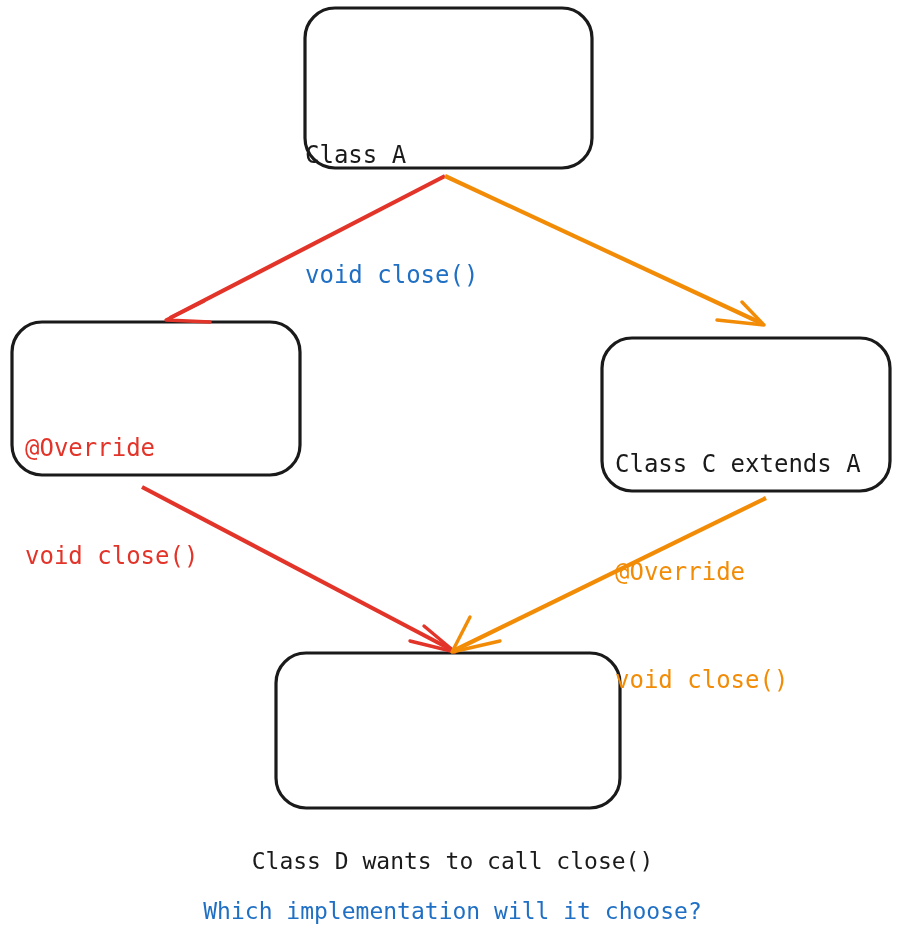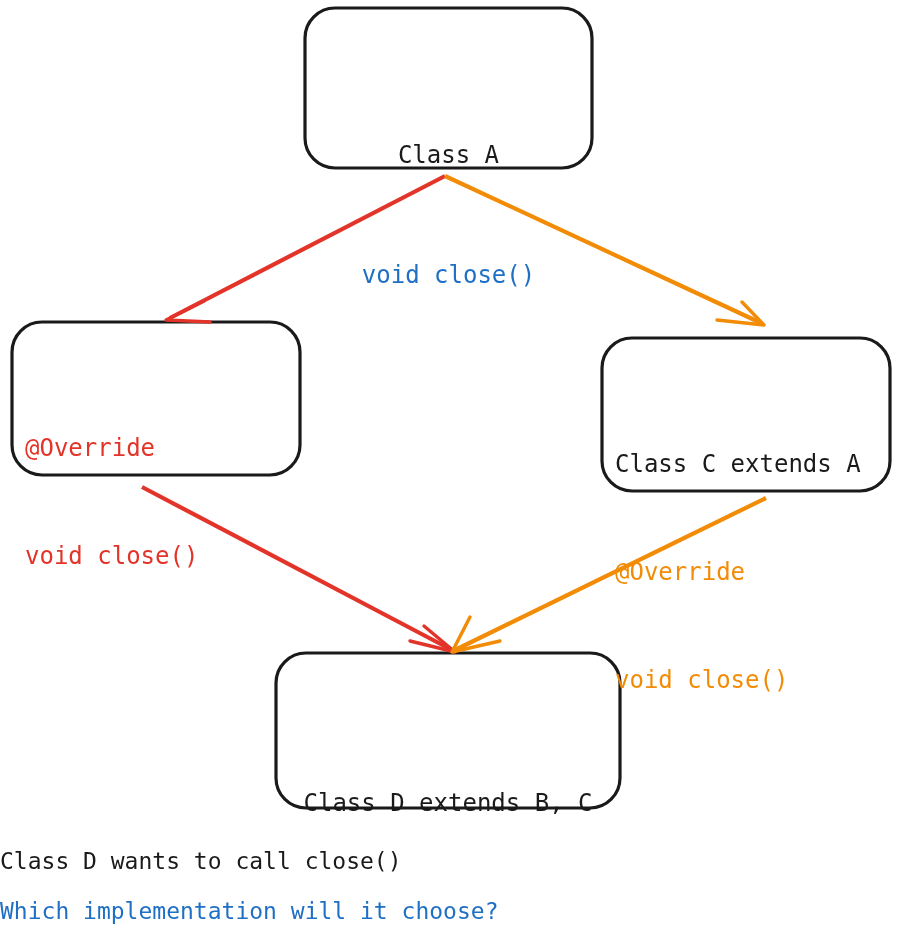--- a/index.html
+++ b/index.html
@@ -45,30 +45,30 @@
   }
   .node-text {
     position: absolute;
     font-family: "DejaVu Sans Mono", "Liberation Mono", monospace;
     font-size: 24px;
     line-height: 36px;
     white-space: pre;
     color: #1a1a1a;
   }
   .node-text.centered {
-    text-align: center;
+    text-align: left;
   }
   .node-text.leftal {
     text-align: left;
   }
   .caption {
     position: absolute;
     width: 905px;
     left: 0;
-    text-align: left;
+    text-align: center;
     font-family: "DejaVu Sans Mono", "Liberation Mono", monospace;
     font-size: 23px;
     white-space: pre;
   }
   .t-black { color: #1a1a1a; }
   .t-blue  { color: #1f6fc4; }
   .t-red   { color: #e3342a; }
   .t-orange{ color: #f28c07; }
   .ln { display: block; }
 </style>
@@ -115,20 +115,17 @@
     <span class="ln t-red">@Override</span>
     <span class="ln t-red">void close()</span>
   </div>
 
   <div class="node-text leftal" style="left:615px; top:374px; width:300px;">
     <span class="ln t-black">Class C extends A</span>
     <span class="ln t-orange">@Override</span>
     <span class="ln t-orange">void close()</span>
   </div>
 
-  <div class="node-text centered" style="left:276px; top:713px; width:344px;">
-    <span class="ln t-black">Class D extends B, C</span>
-  </div>
 
   <div class="caption t-black" style="top:848px;">Class D wants to call close()</div>
   <div class="caption t-blue" style="top:898px;">Which implementation will it choose?</div>
 
 </div>
 
 </body></html>

